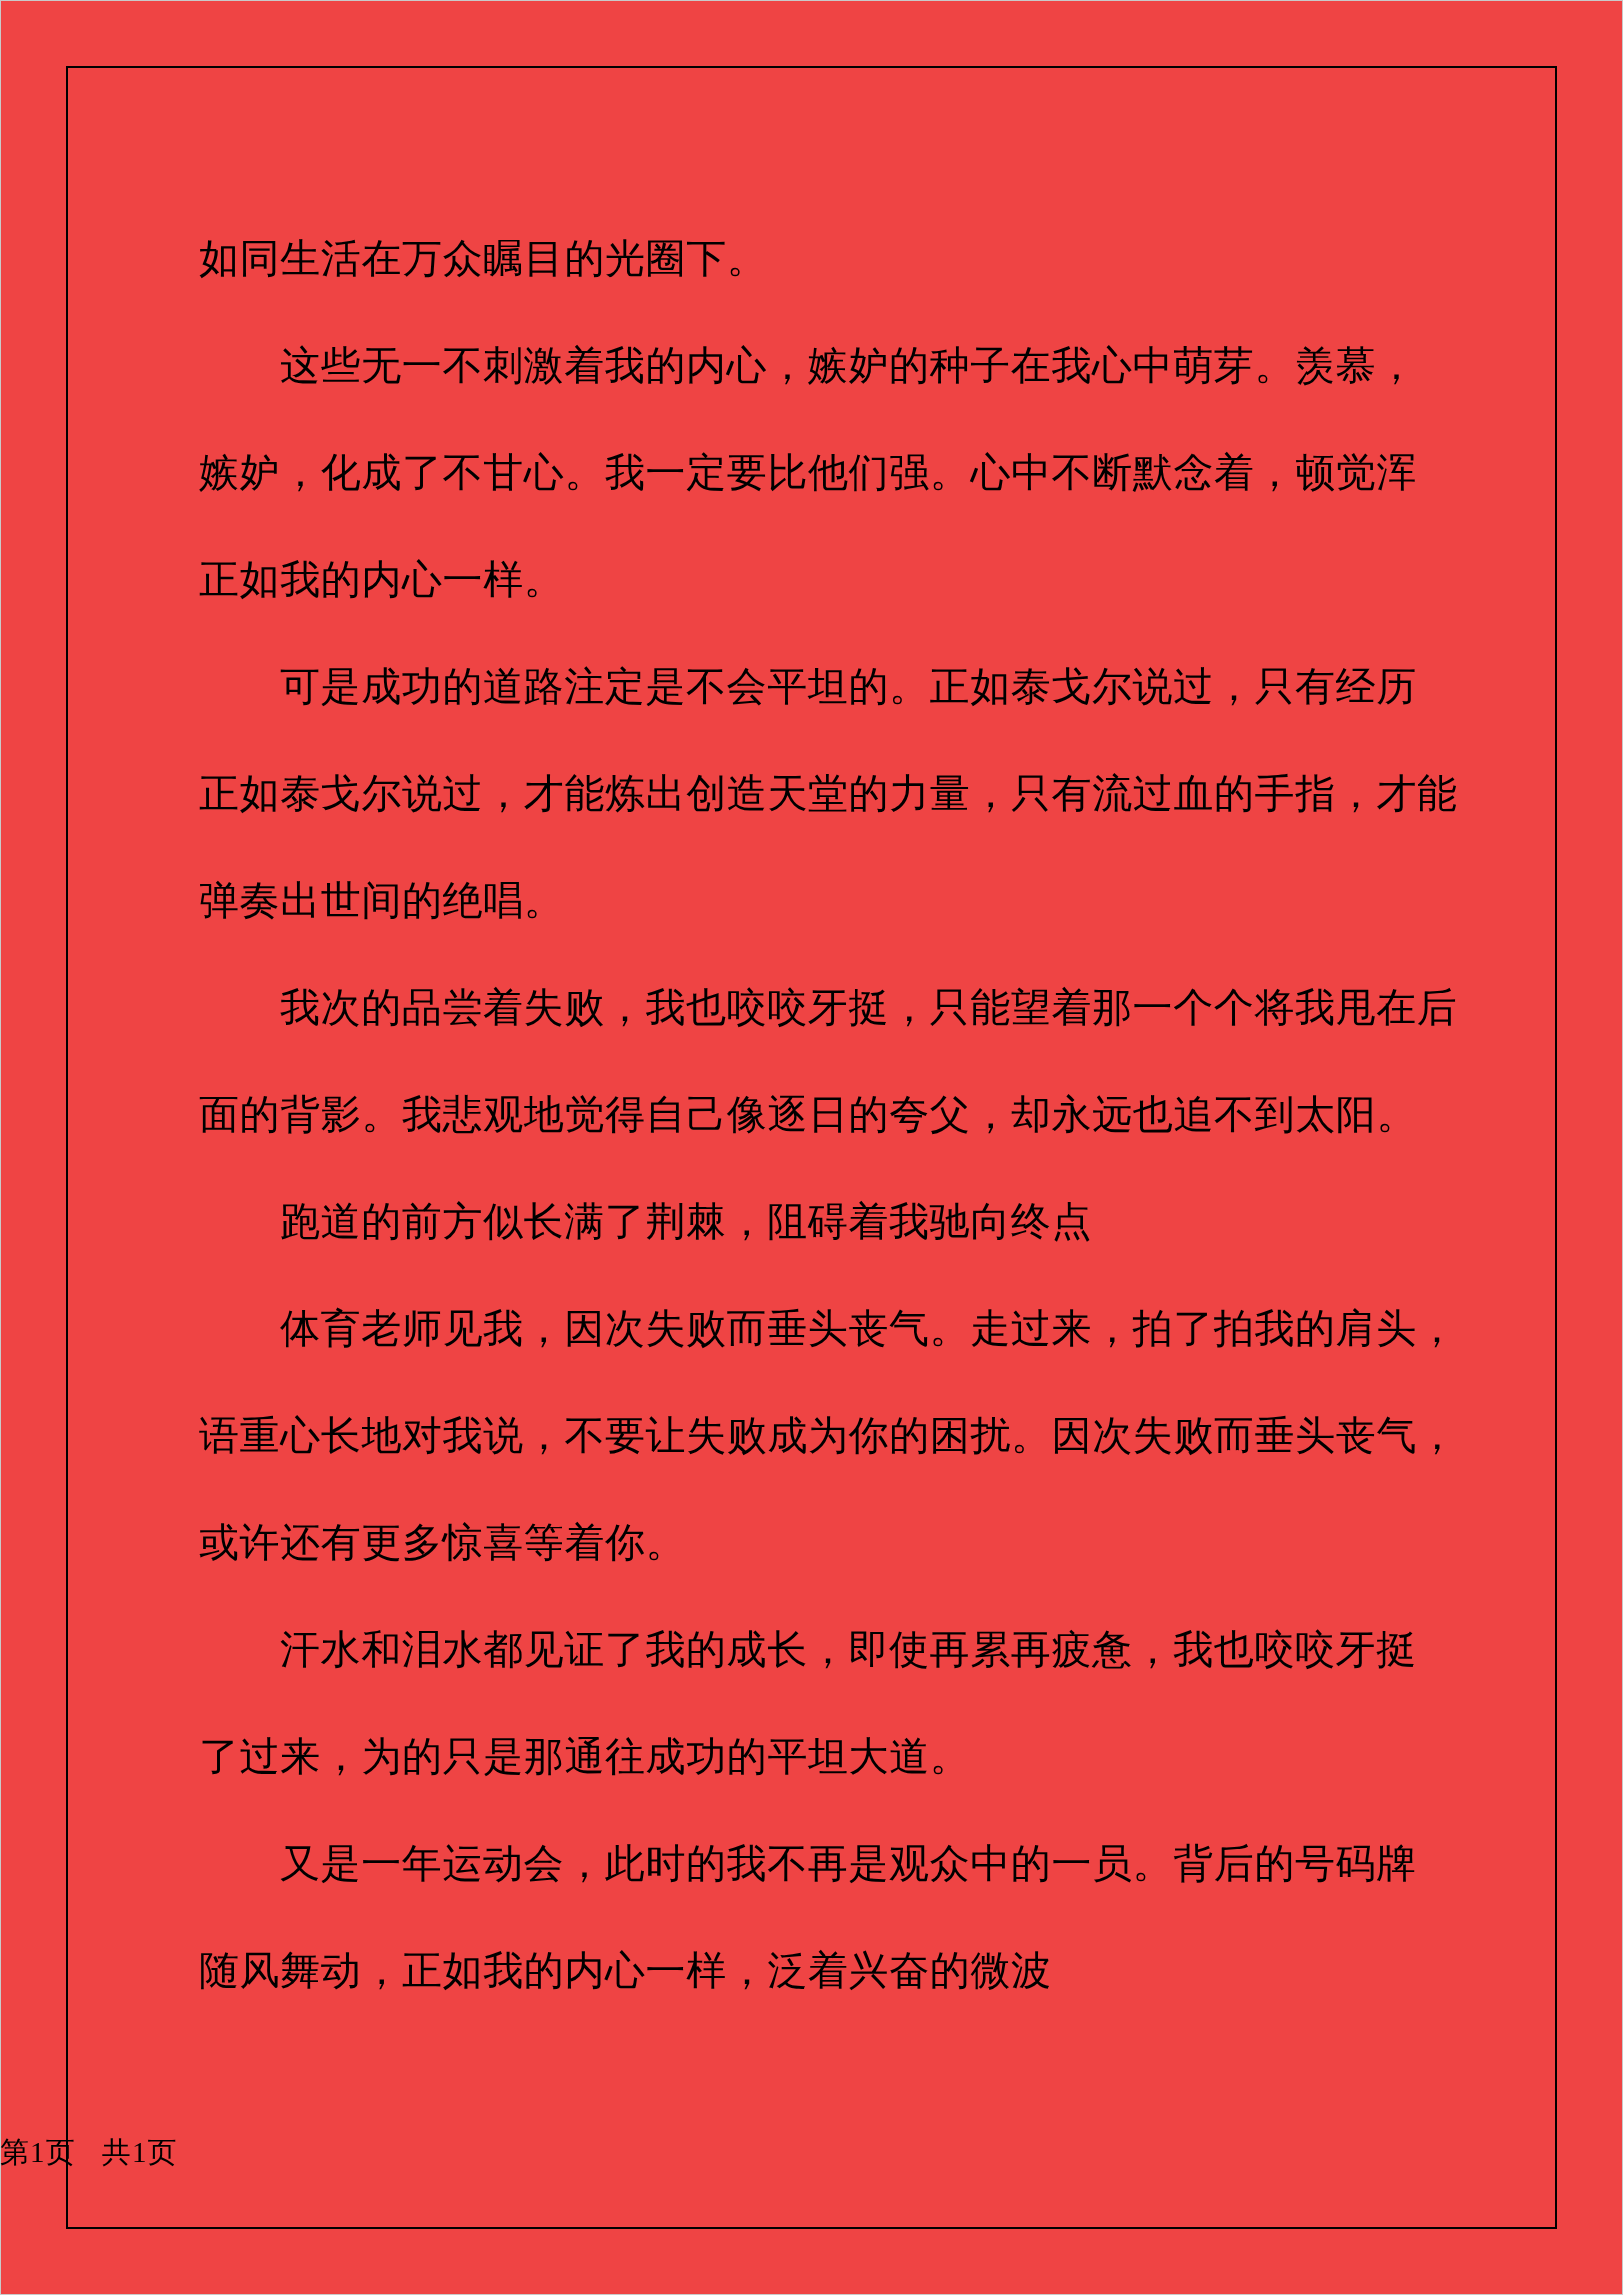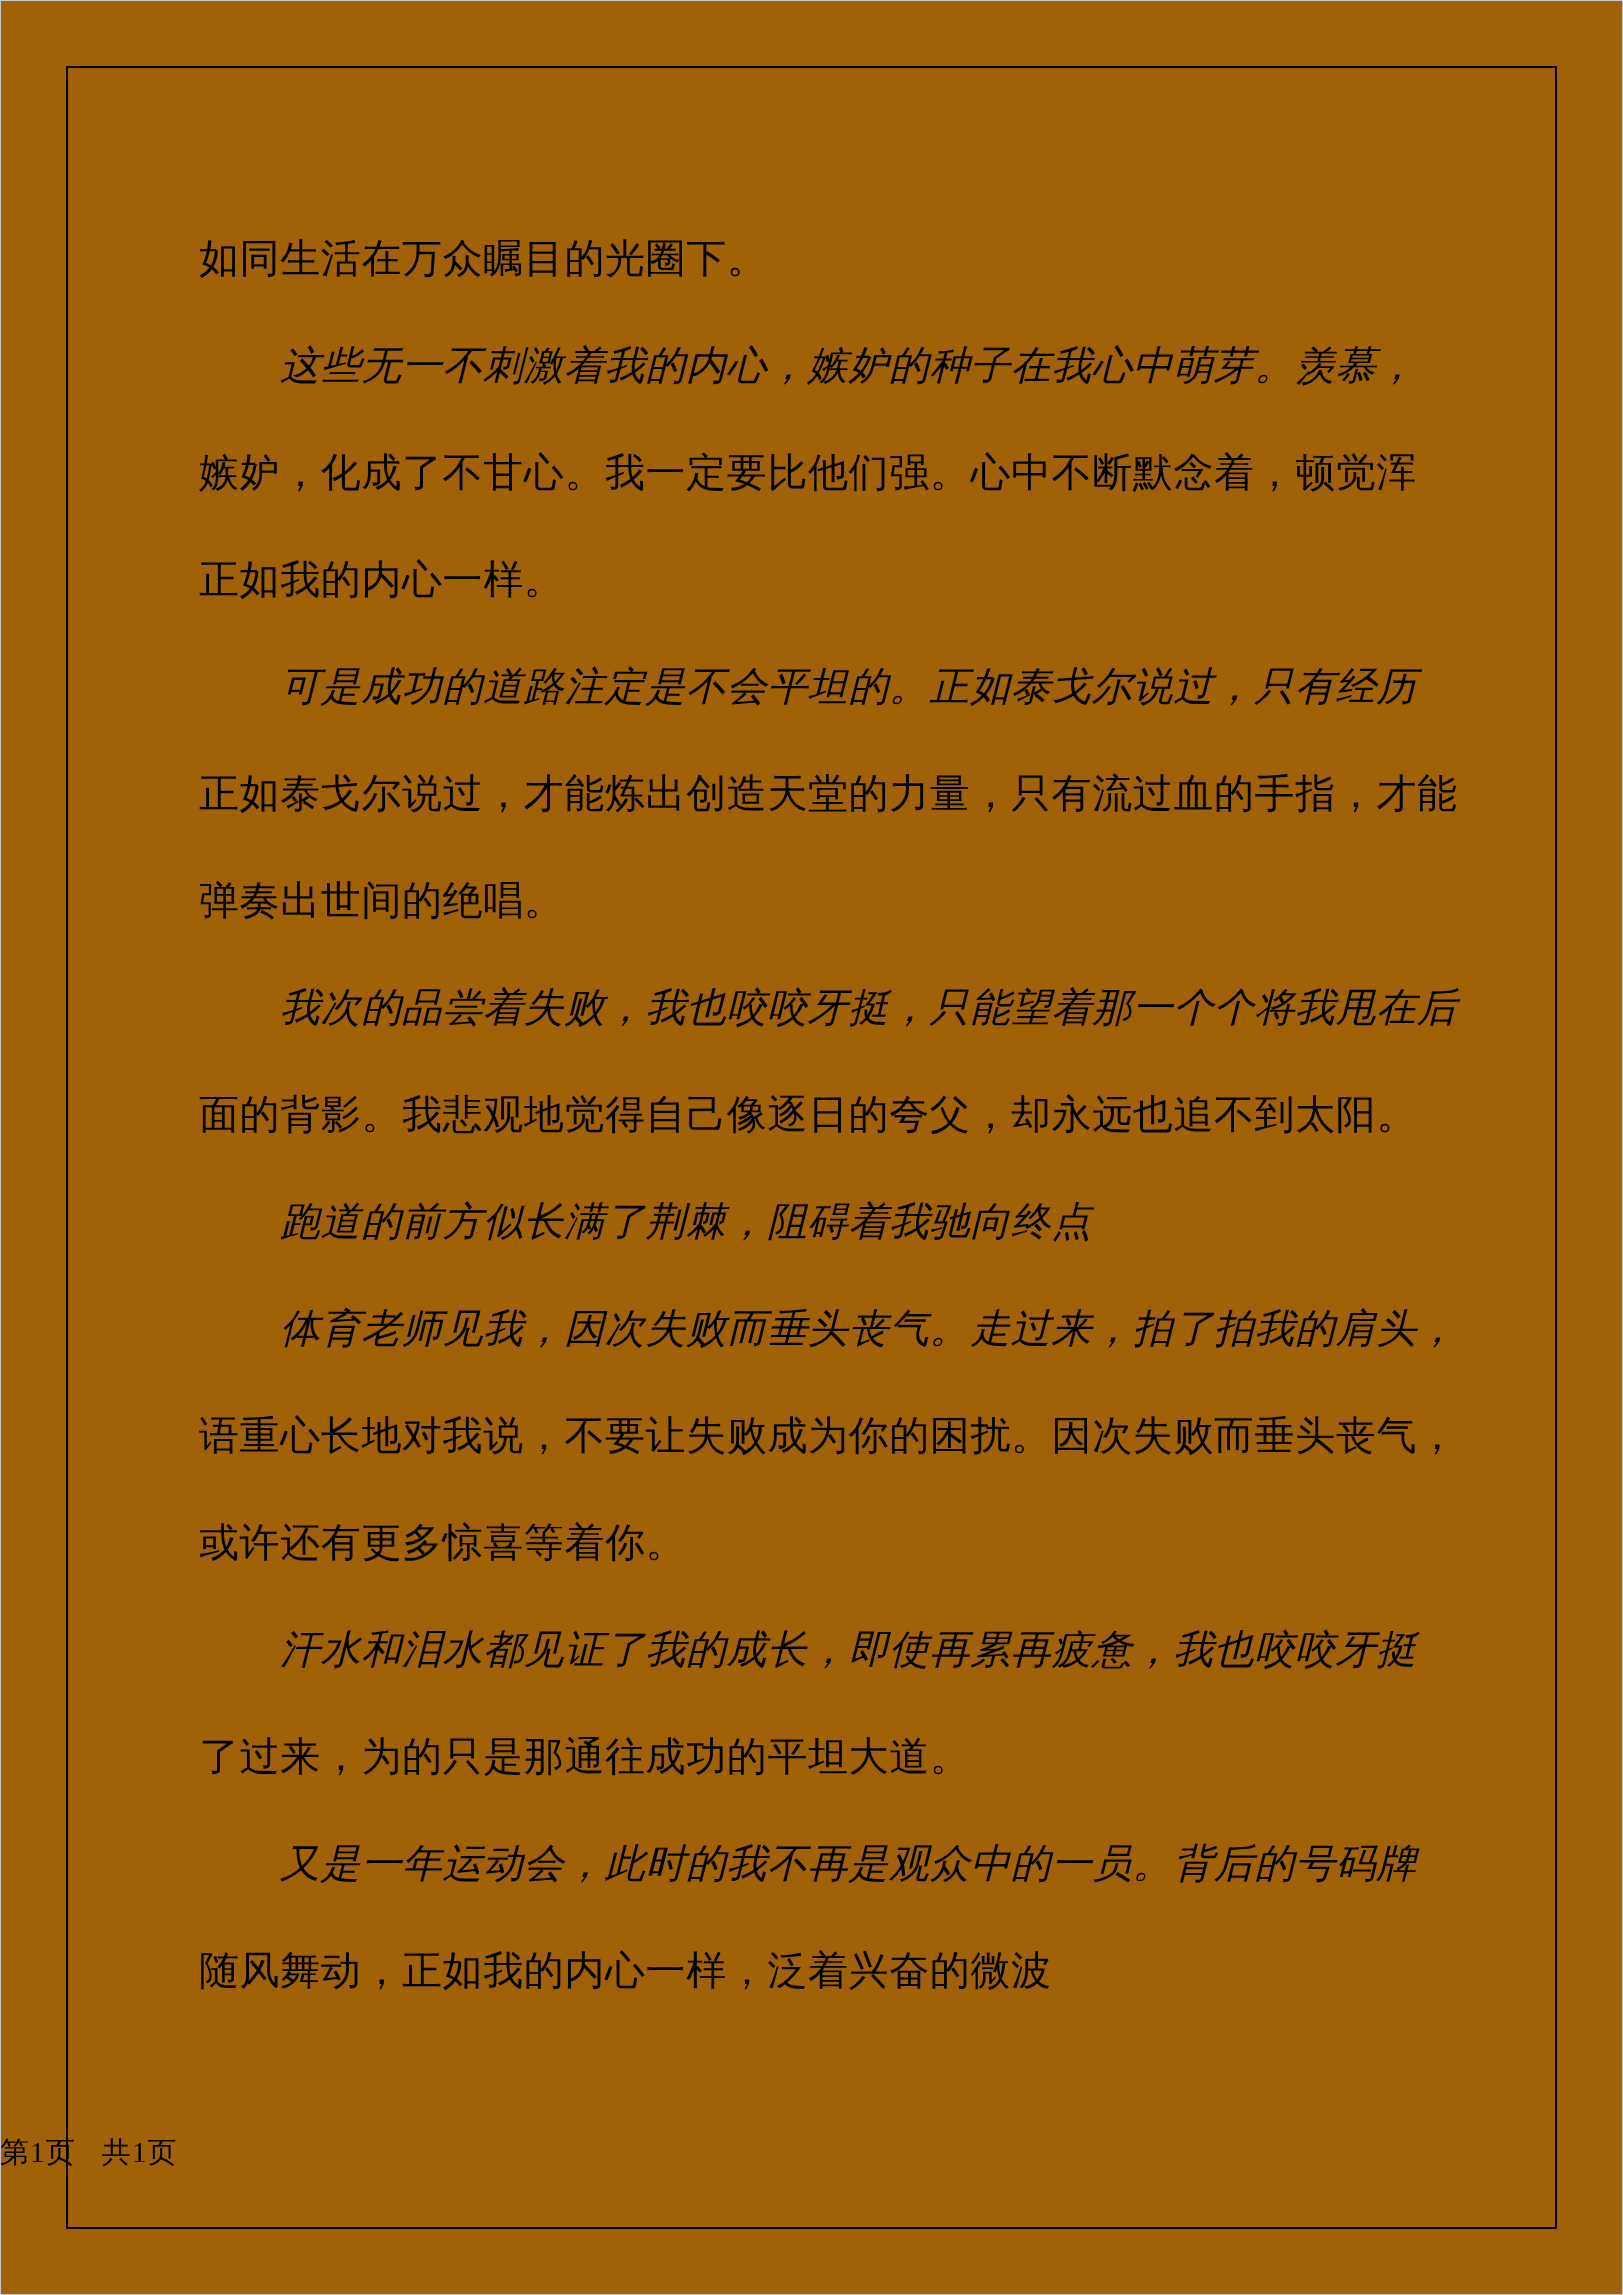--- a/index.html
+++ b/index.html
@@ -1,21 +1,21 @@
 <!DOCTYPE html>
 <html style="font-size:9px"><head>
 <meta charset="utf-8">
 <style>
   html, body { margin: 0; padding: 0; background: #ffffff; }
 
   .page {
     position: relative;
     width: 1623px;
     height: 2295px;
-    background: #a16207;
+    background: #ef4444;
     overflow: hidden;
     font-family: "Liberation Serif", "DejaVu Serif", serif;
     color: #000000;
   }
 
   
   .screen-edge {
     position: absolute;
     inset: 0;
     border: 1.1px solid #c9c9c9;
@@ -45,21 +45,21 @@
 
   .line {
     font-size: 40px;
     line-height: 107px;
     height: 107px;
     white-space: nowrap;
     letter-spacing: 0.6px;
     font-weight: 400;
   }
 
-  .line.indent { padding-left: 81px; font-style: italic; }
+  .line.indent { padding-left: 81px; }
 
   .footer {
     position: absolute;
     left: 0;
     top: 2123px;
     width: 100%;
     text-align: left;
     font-size: 29px;
     line-height: 58px;
     letter-spacing: 1.1px;

